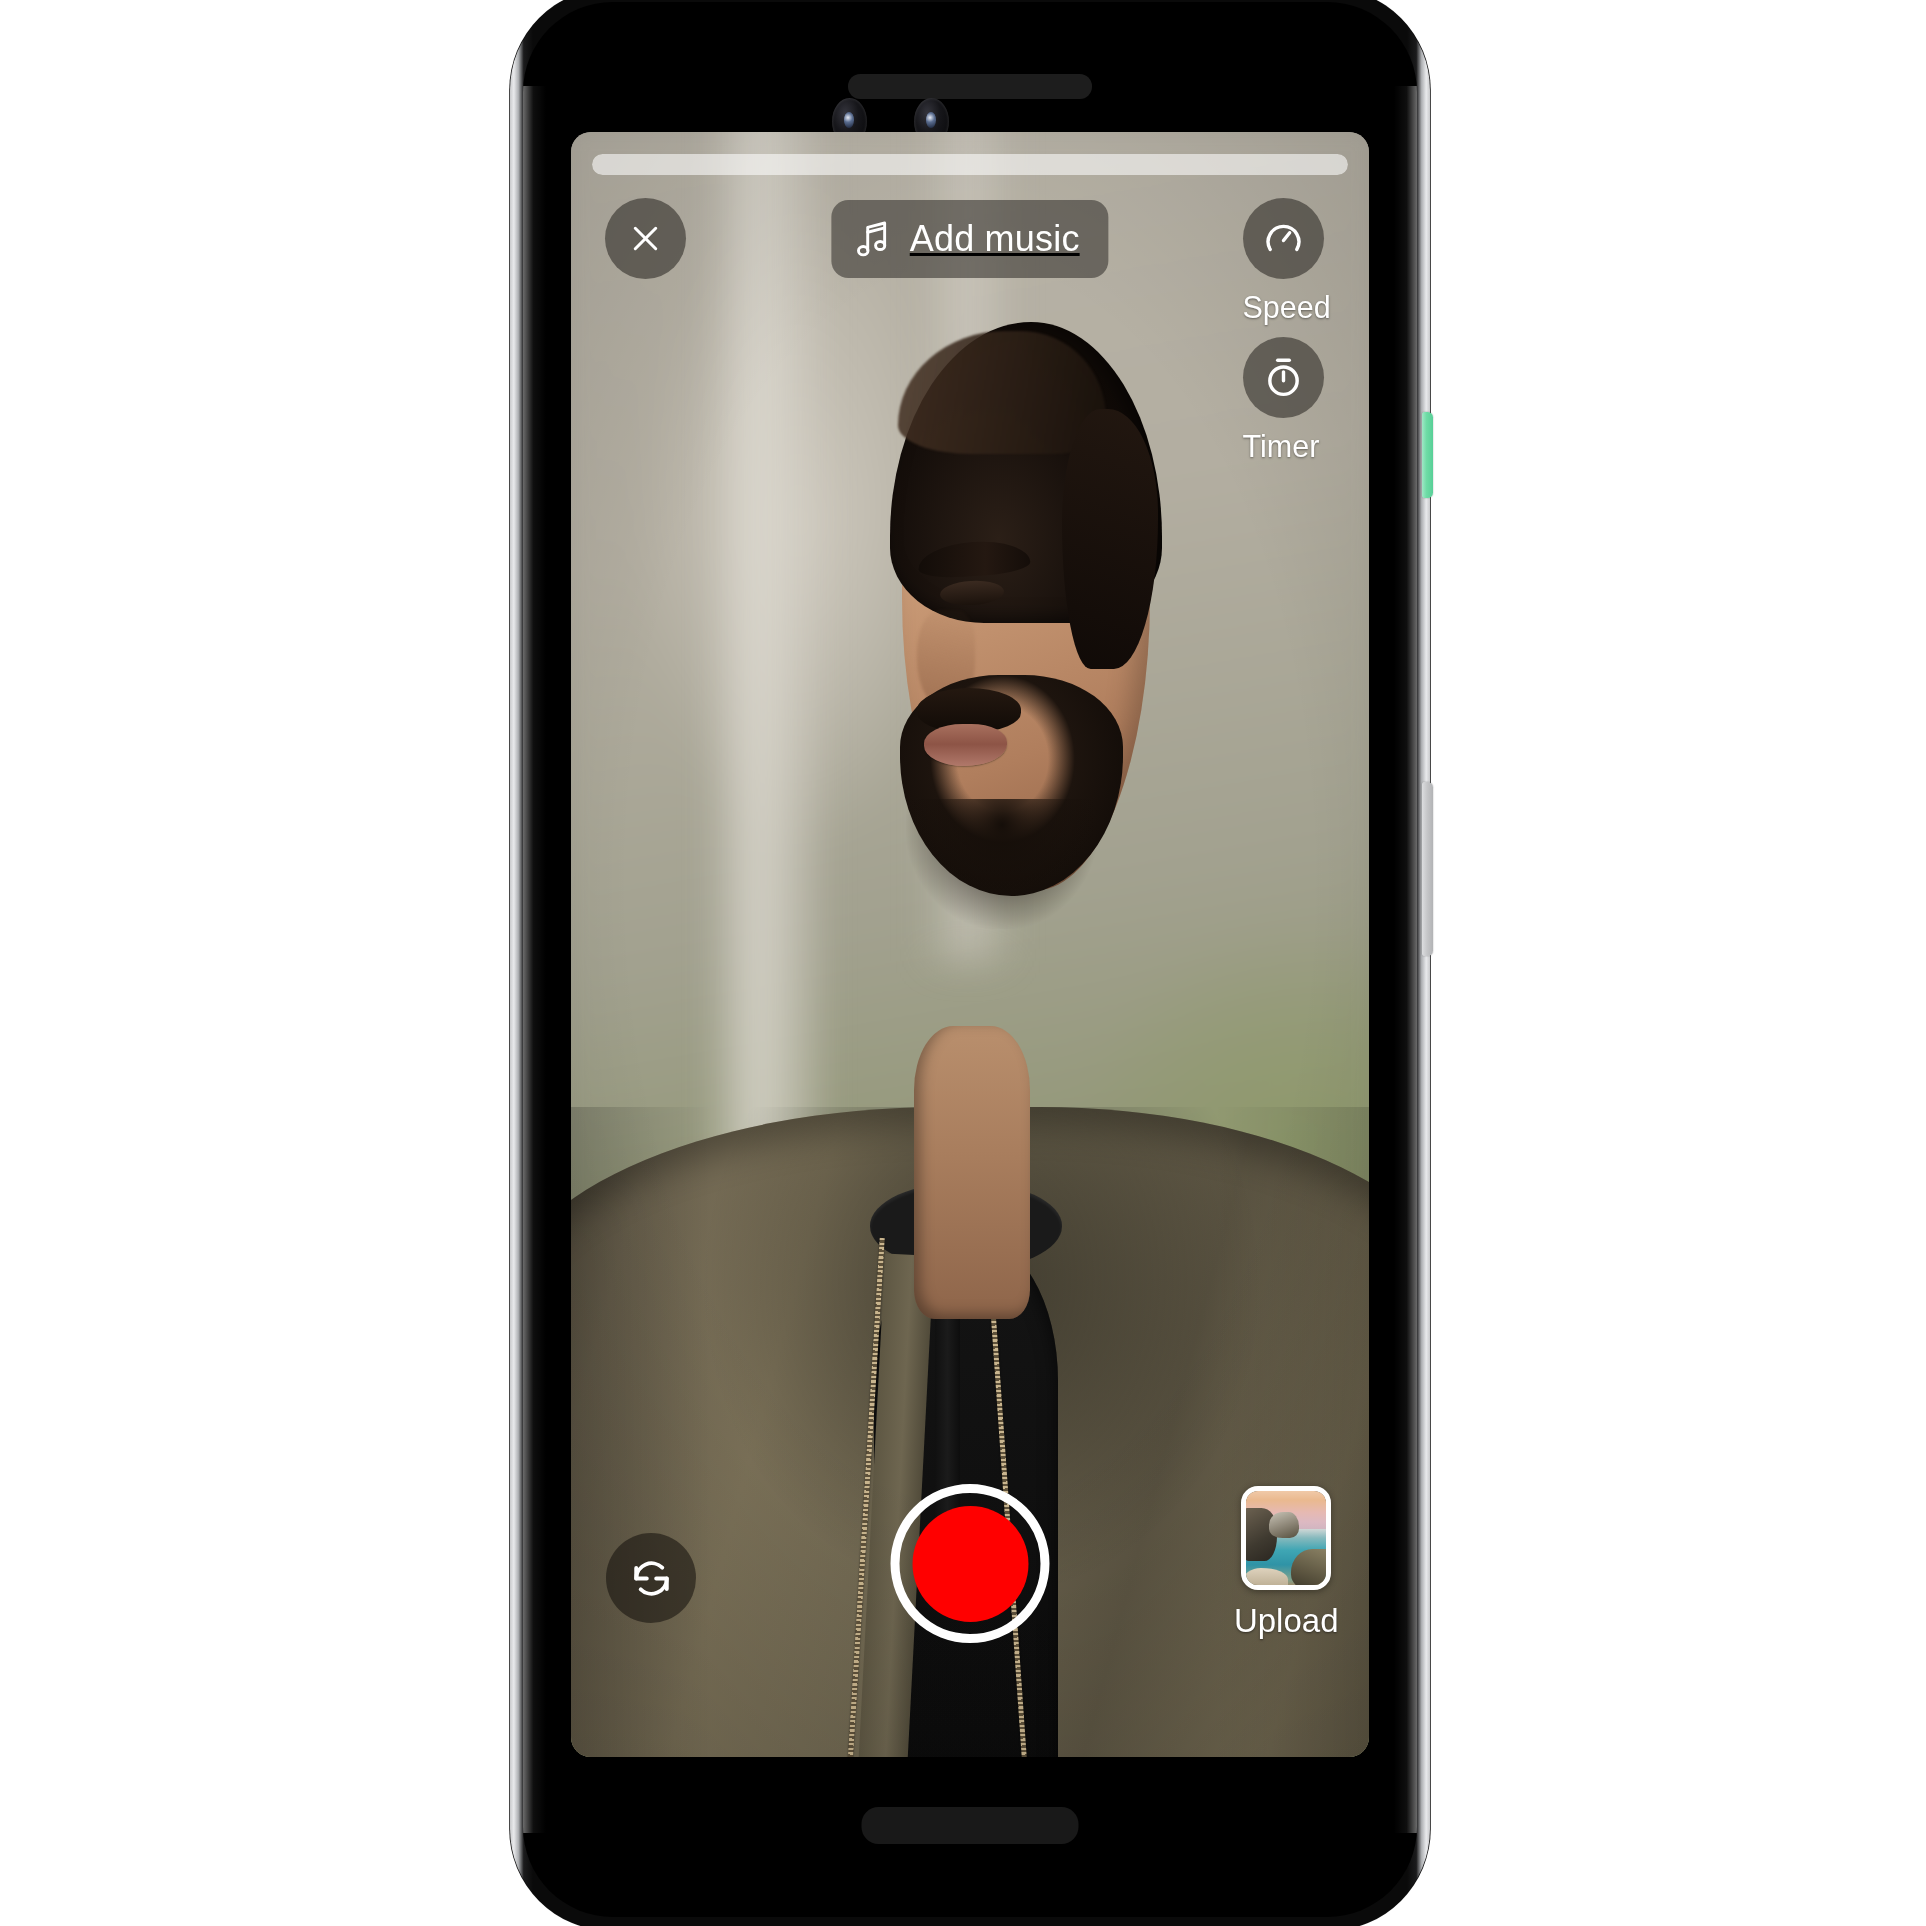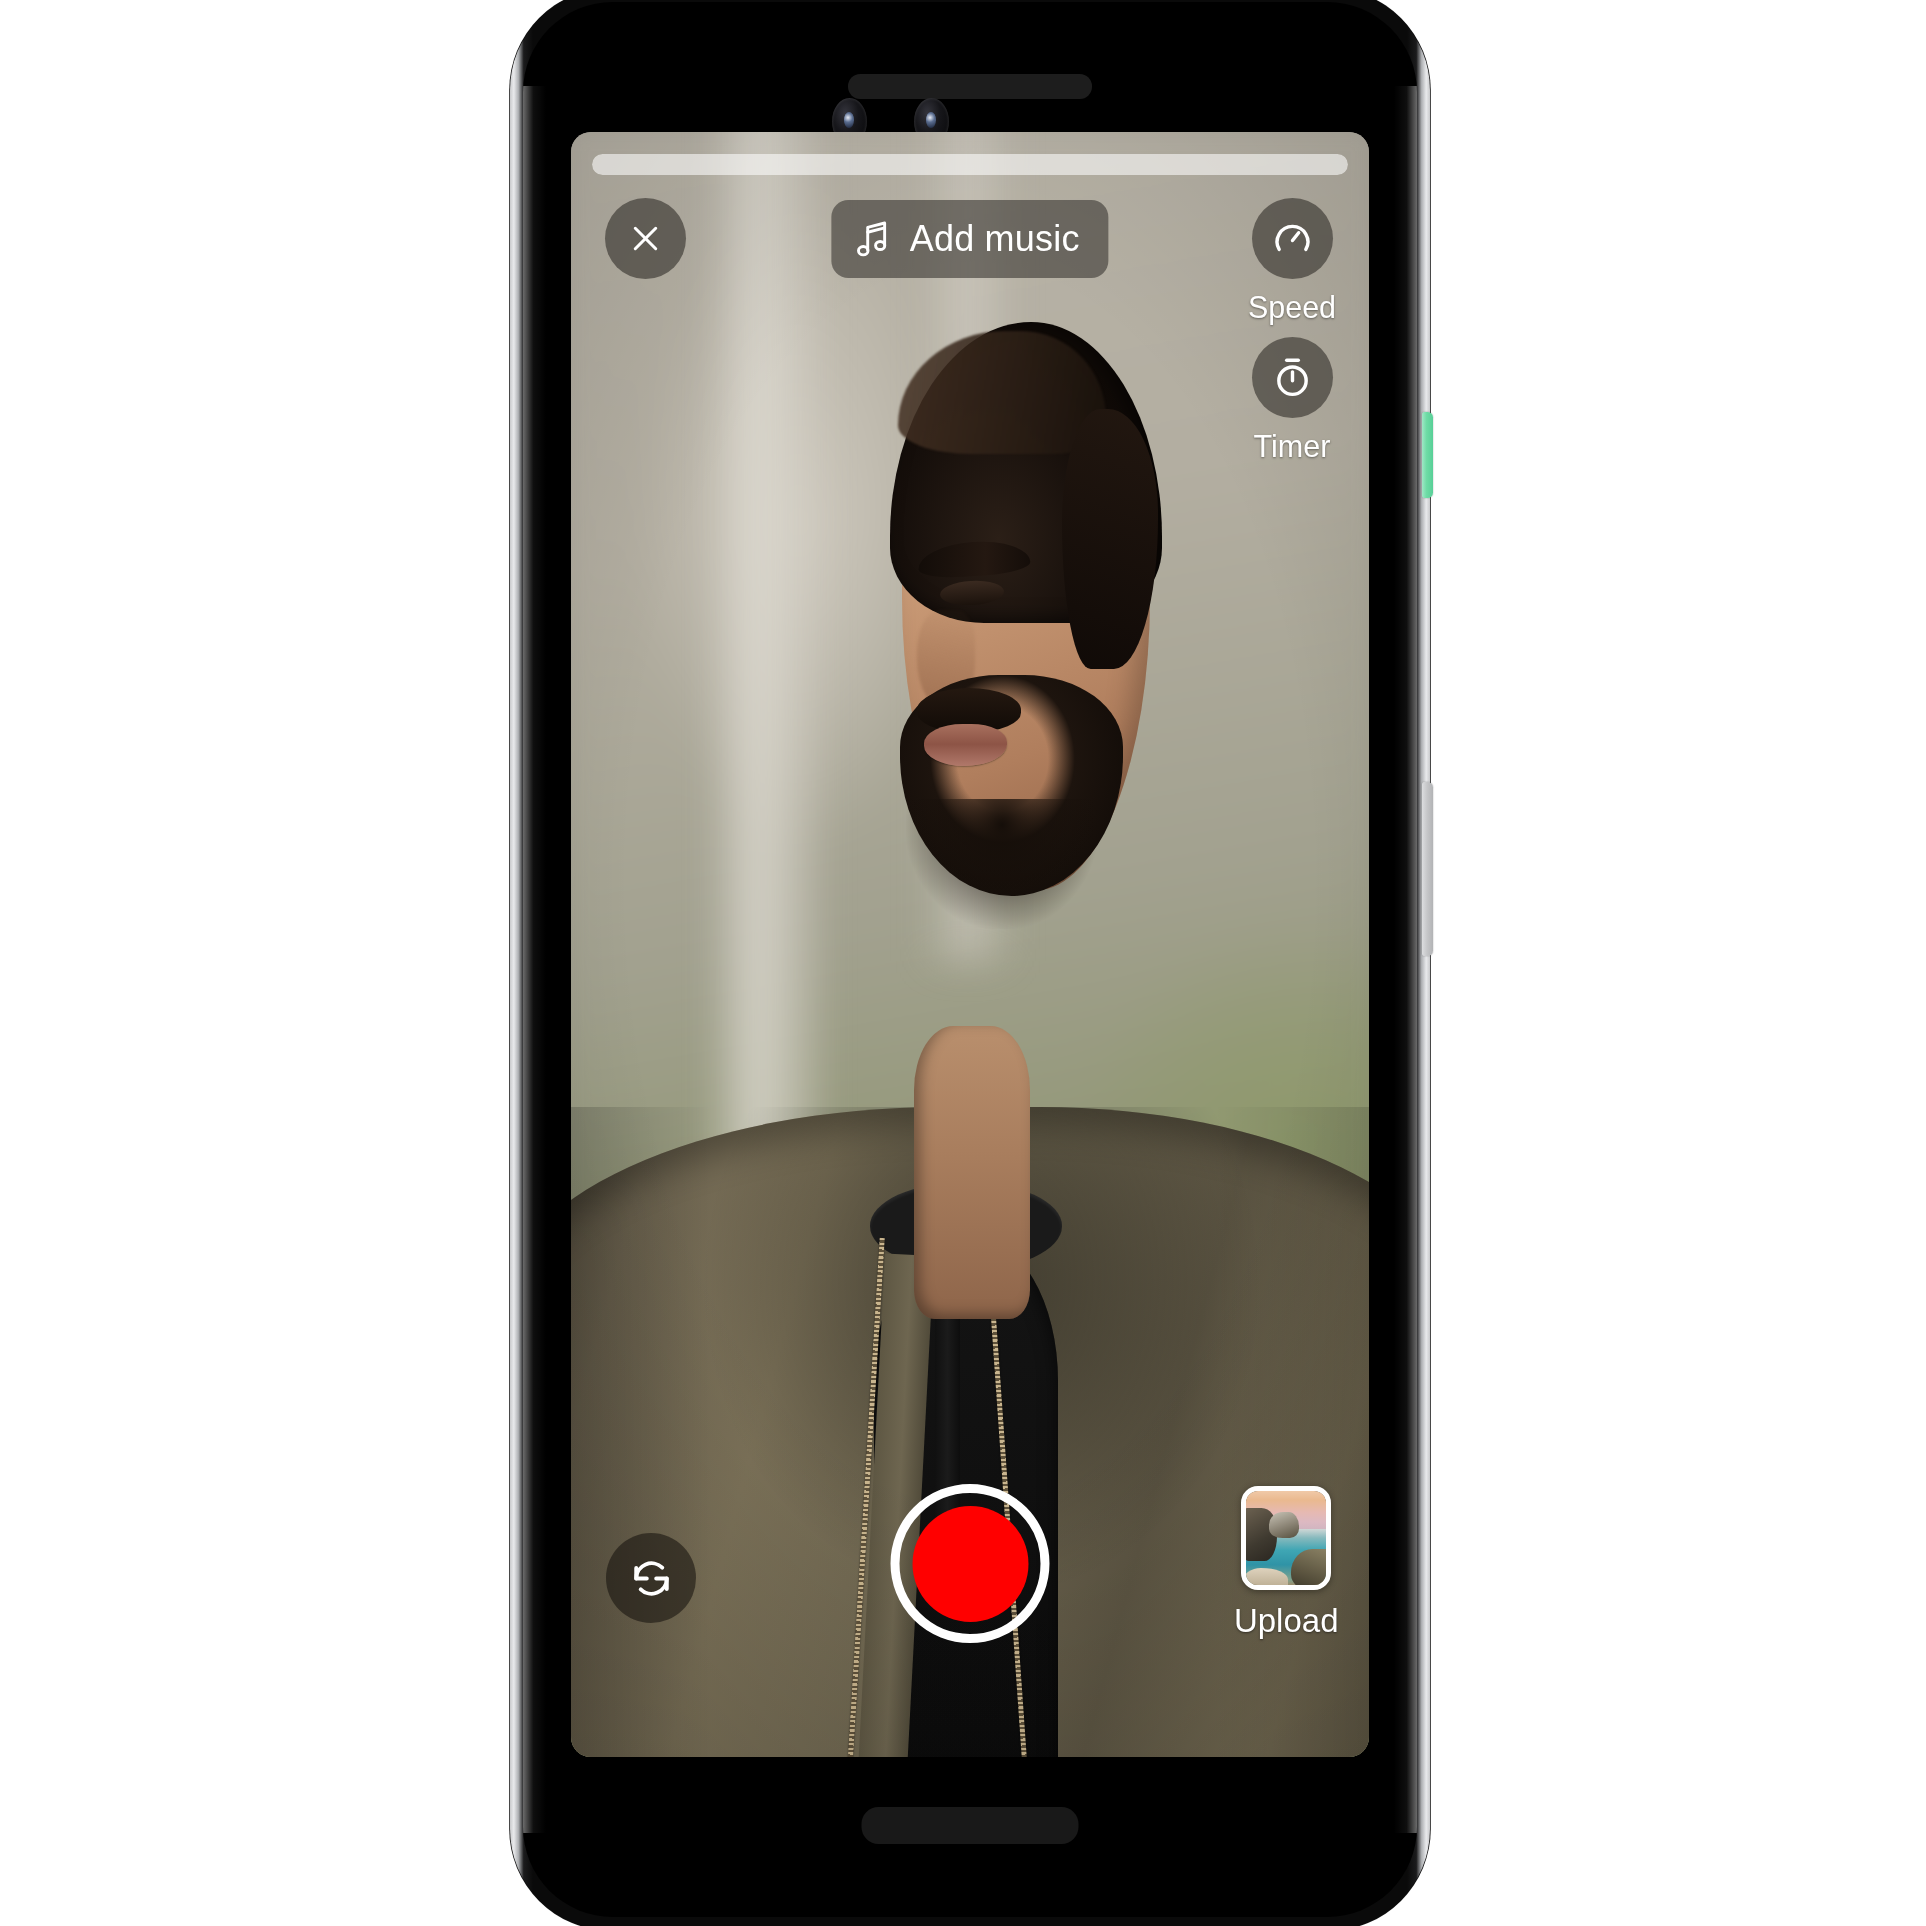--- a/index.html
+++ b/index.html
@@ -341,35 +341,35 @@
   }
   .close-btn { left: 34px; top: 0; }
 
   .music-btn {
     position: absolute;
     left: 50%; transform: translateX(-50%); top: 1.5px;
     height: 78px;
     padding: 0 29px 0 24.4px;
     border-radius: 17px;
     background: rgba(62,58,53,.62);
-    display: flex; align-items: center; gap: 17px;
+    display: flex; align-items: center; gap: 17px; text-decoration: underline;
   }
   .music-label {
     color: #ffffff;
     font-size: 36px;
     font-weight: 400;
     letter-spacing: 0.2px;
     white-space: nowrap;
   }
 
   
   .tool {
     position: absolute; right: 27.5px;
     width: 99px;
-    display: flex; flex-direction: column; align-items: center;
+    display: flex; flex-direction: column; 
   }
   .tool-speed { top: 0; }
   .tool-timer { top: 139px; }
   .tool-icon {
     width: 81px; height: 81px; border-radius: 50%;
     background: rgba(52,48,44,.62);
     display: flex; align-items: center; justify-content: center;
   }
   .tool-label {
     margin-top: 10.7px;

